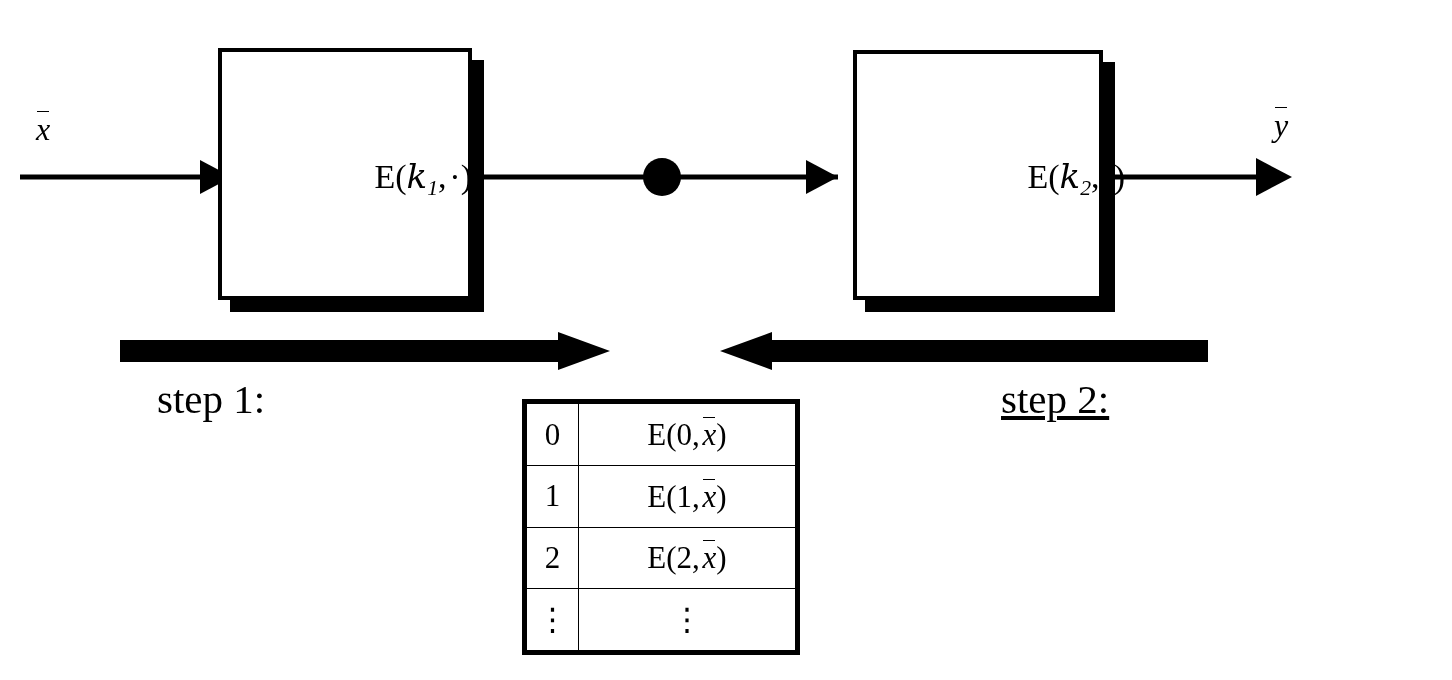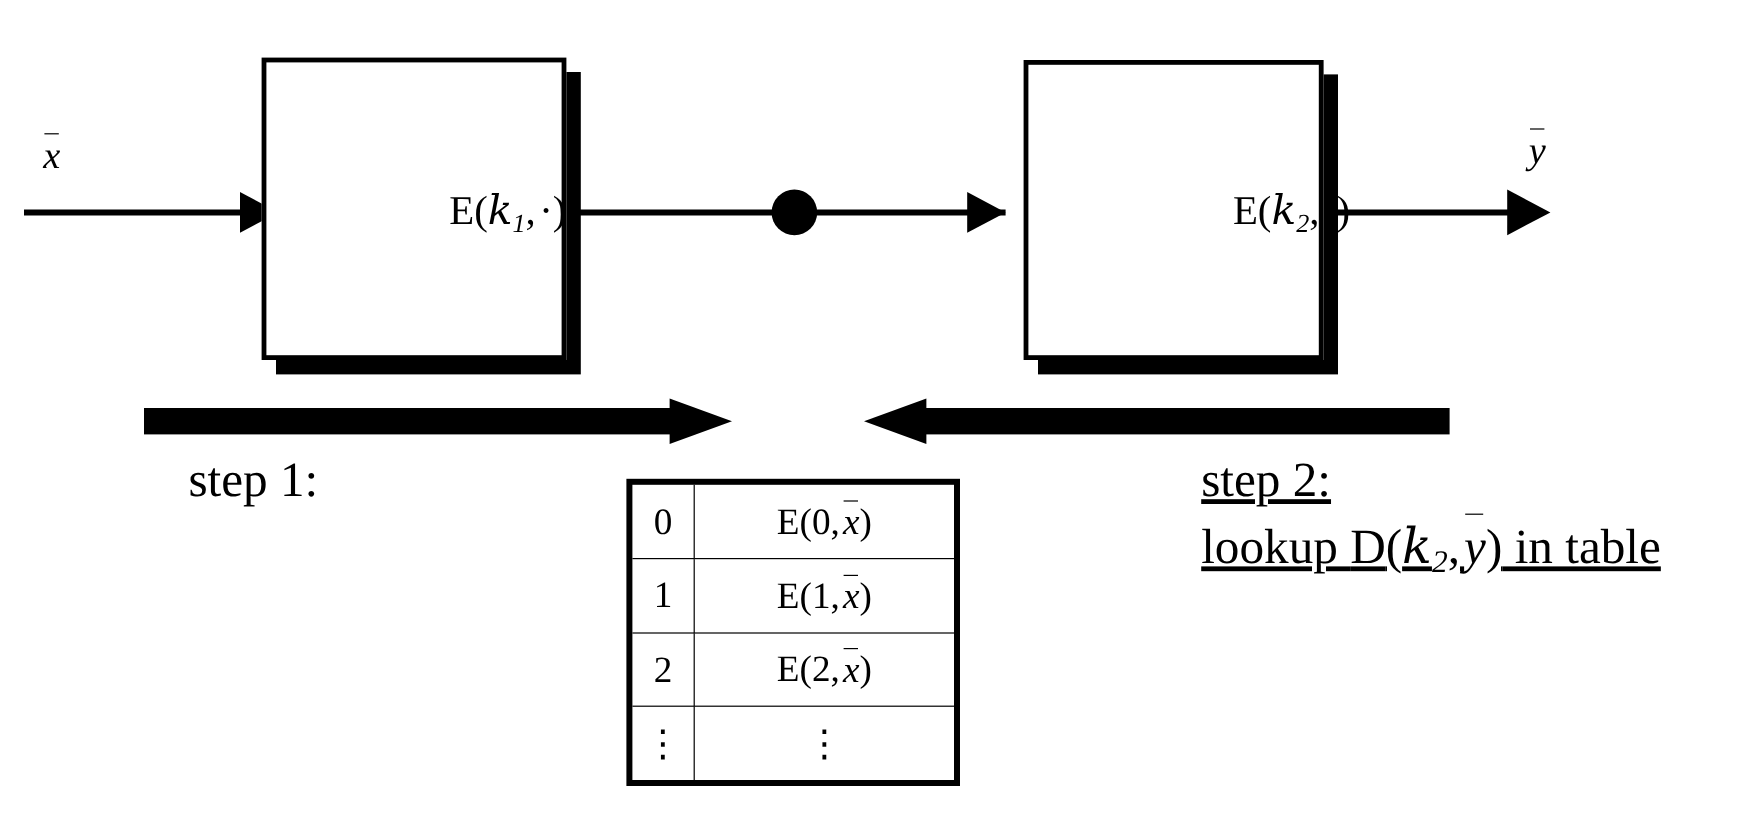--- a/index.html
+++ b/index.html
@@ -184,23 +184,20 @@
 <div class="io-label" style="left:1274px; top:106px;">
   <span class="bar math">y</span>
 </div>
 
 <div class="caption" style="left:120px; top:372px;">
   <div>step 1:</div>
 </div>
 
 <div class="caption" style="left:964px; top:372px;text-decoration:underline;">
   <div>step 2:</div>
-  <div>
-    <span>lookup </span><span class="math upr">D</span><span class="math upr">(</span><span class="kk">k</span><span class="sub">2</span><span class="math upr">, </span><span class="bar math">y</span><span class="math upr">)</span><span> in table</span>
-  </div>
 </div>
 
 <div id="lookup-table">
   <table>
     <tbody>
       <tr>
         <td class="key-cell math upr">0</td>
         <td class="math">
           <span class="upr">E</span><span class="upr">(</span><span class="upr">0</span><span class="upr">, </span><span class="bar">x</span><span class="upr">)</span>
         </td>

